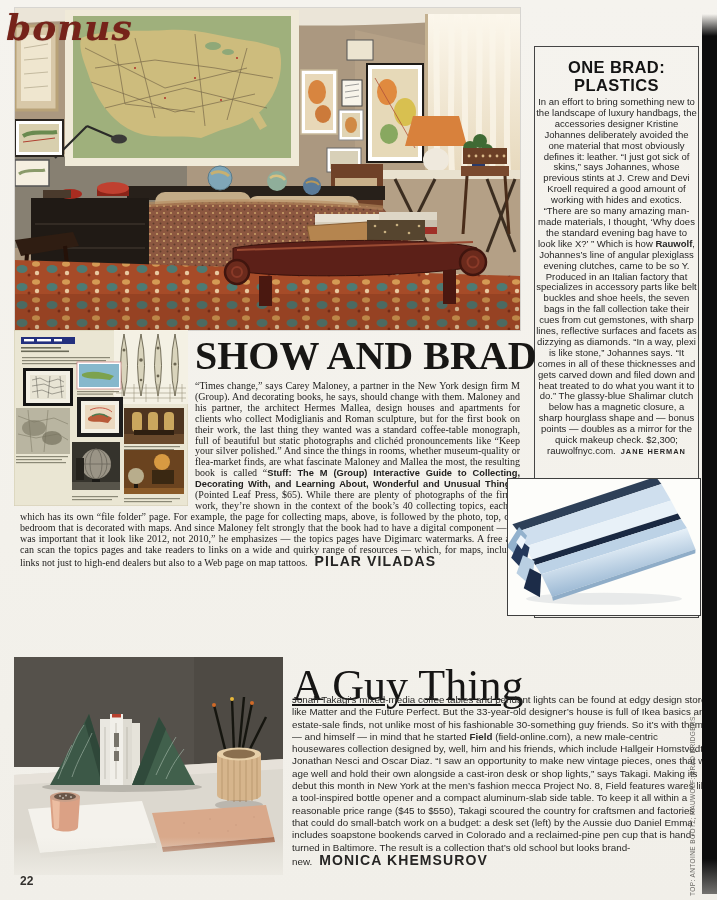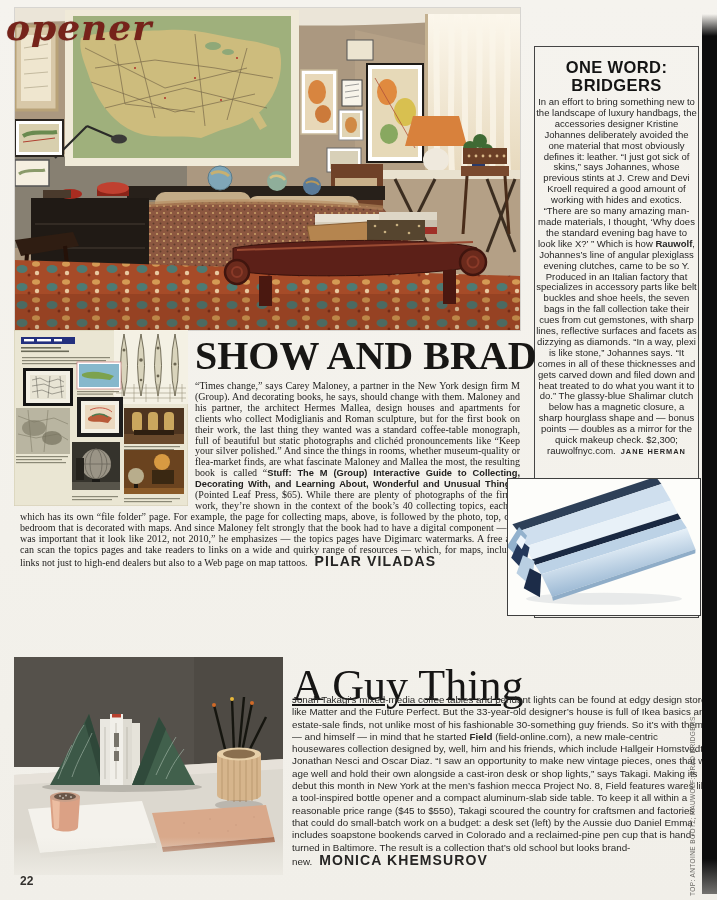--- a/index.html
+++ b/index.html
@@ -232,21 +232,21 @@
       <path d="M222,242 L458,234" stroke="#9a4a32" stroke-width="2" fill="none"></path>
       <circle cx="222" cy="264" r="12" fill="#6b2a1c" stroke="#40150e" stroke-width="2.5"></circle>
         <circle cx="222" cy="264" r="5" fill="none" stroke="#8a3a28" stroke-width="2"></circle>
       <circle cx="458" cy="254" r="13" fill="#6b2a1c" stroke="#40150e" stroke-width="2.5"></circle>
         <circle cx="458" cy="254" r="5.5" fill="none" stroke="#8a3a28" stroke-width="2"></circle>
       <rect x="244" y="268" width="13" height="30" fill="#4a1810"></rect>
       <rect x="428" y="262" width="13" height="34" fill="#4a1810"></rect>
     </svg>
   </div>
 
-  <div class="abs remix">opener</div>
+  <div class="abs remix">bonus</div>
 
   <div class="abs photo inset">
     <svg viewBox="0 0 174 176" preserveAspectRatio="none">
       <rect width="174" height="176" fill="#eae6d3" stroke="#d0c9ae" stroke-width="1"></rect>
       <rect x="7" y="7" width="54" height="7" fill="#23307e"></rect>
       <g fill="#fff">
           <rect x="10" y="9" width="10" height="2.4"></rect>
           <rect x="23" y="9" width="14" height="2.4"></rect>
           <rect x="40" y="9" width="8" height="2.4"></rect>
         </g>
@@ -368,21 +368,21 @@
     </svg>
   </div>
 
   <div class="abs sat">
     <div class="spacer"></div>
     <h1>SHOW AND BRAD</h1>
     <p><span>“Times change,” says Carey Maloney, a partner in the New York design firm M (Group). And decorating books, he says, should change with them. Maloney and his partner, the architect Hermes Mallea, design houses and apartments for clients who collect Modiglianis and Roman sculpture, but for the first book on their work, the last thing they wanted was a standard coffee-table monograph, full of beautiful but static photographs and clichéd pronouncements like “Keep your silver polished.” And since the things in rooms, whether museum-quality or flea-market finds, are what fascinate Maloney and Mallea the most, the resulting book is called “</span><span class="book-title">Stuff: The M (Group) Interactive Guide to Collecting, Decorating With, and Learning About, Wonderful and Unusual Things</span><span>” (Pointed Leaf Press, $65). While there are plenty of photographs of the firm’s work, they’re shown in the context of the book’s 40 collecting topics, each of which has its own “file folder” page. For example, the page for collecting maps, above, is followed by the photo, top, of a bedroom that is decorated with maps. And since Maloney felt strongly that the book had to have a digital component — “It was important that it look like 2012, not 2010,” he emphasizes — the topics pages have Digimarc watermarks. A free app can scan the topics pages and take readers to links on a wide and quirky range of resources — which, for maps, includes links not just to high-end dealers but also to a Web page on map tattoos.</span><span class="byline">PILAR VILADAS</span></p>
   </div>
 
   <div class="abs sidebar">
-    <div class="kicker"><span>ONE WORD:</span><br><span>BRIDGERS</span></div>
+    <div class="kicker"><span>ONE BRAD:</span><br><span>PLASTICS</span></div>
     <p class="sb-body"><span>In an effort to bring something new to the landscape of luxury handbags, the accessories designer Kristine Johannes deliberately avoided the one material that most obviously defines it: leather. “I just got sick of skins,” says Johannes, whose previous stints at J. Crew and Devi Kroell required a good amount of working with hides and exotics. “There are so many amazing man-made materials, I thought, ‘Why does the standard evening bag have to look like X?’ ” Which is how </span><b>Rauwolf</b><span>, Johannes’s line of angular plexiglass evening clutches, came to be so Y. Produced in an Italian factory that specializes in accessory parts like belt buckles and shoe heels, the seven bags in the fall collection take their cues from cut gemstones, with sharp lines, reflective surfaces and facets as dizzying as diamonds. “In a way, plexi is like stone,” Johannes says. “It comes in all of these thicknesses and gets carved down and filed down and heat treated to do what you want it to do.” The glassy-blue Shalimar clutch below has a magnetic closure, a sharp hourglass shape and — bonus points — doubles as a mirror for the quick makeup check. $2,300; rauwolfnyc.com.</span><span class="sb-byline">JANE HERMAN</span></p>
   </div>
 
   <div class="abs clutch-box">
     <svg viewBox="0 0 192 134" preserveAspectRatio="none">
       <defs>
         <linearGradient id="cg" x1="0" y1="0" x2="0" y2="1">
           <stop offset="0" stop-color="#e6f0f8"></stop>
             <stop offset="1" stop-color="#9cb9d4"></stop>
         </linearGradient>

